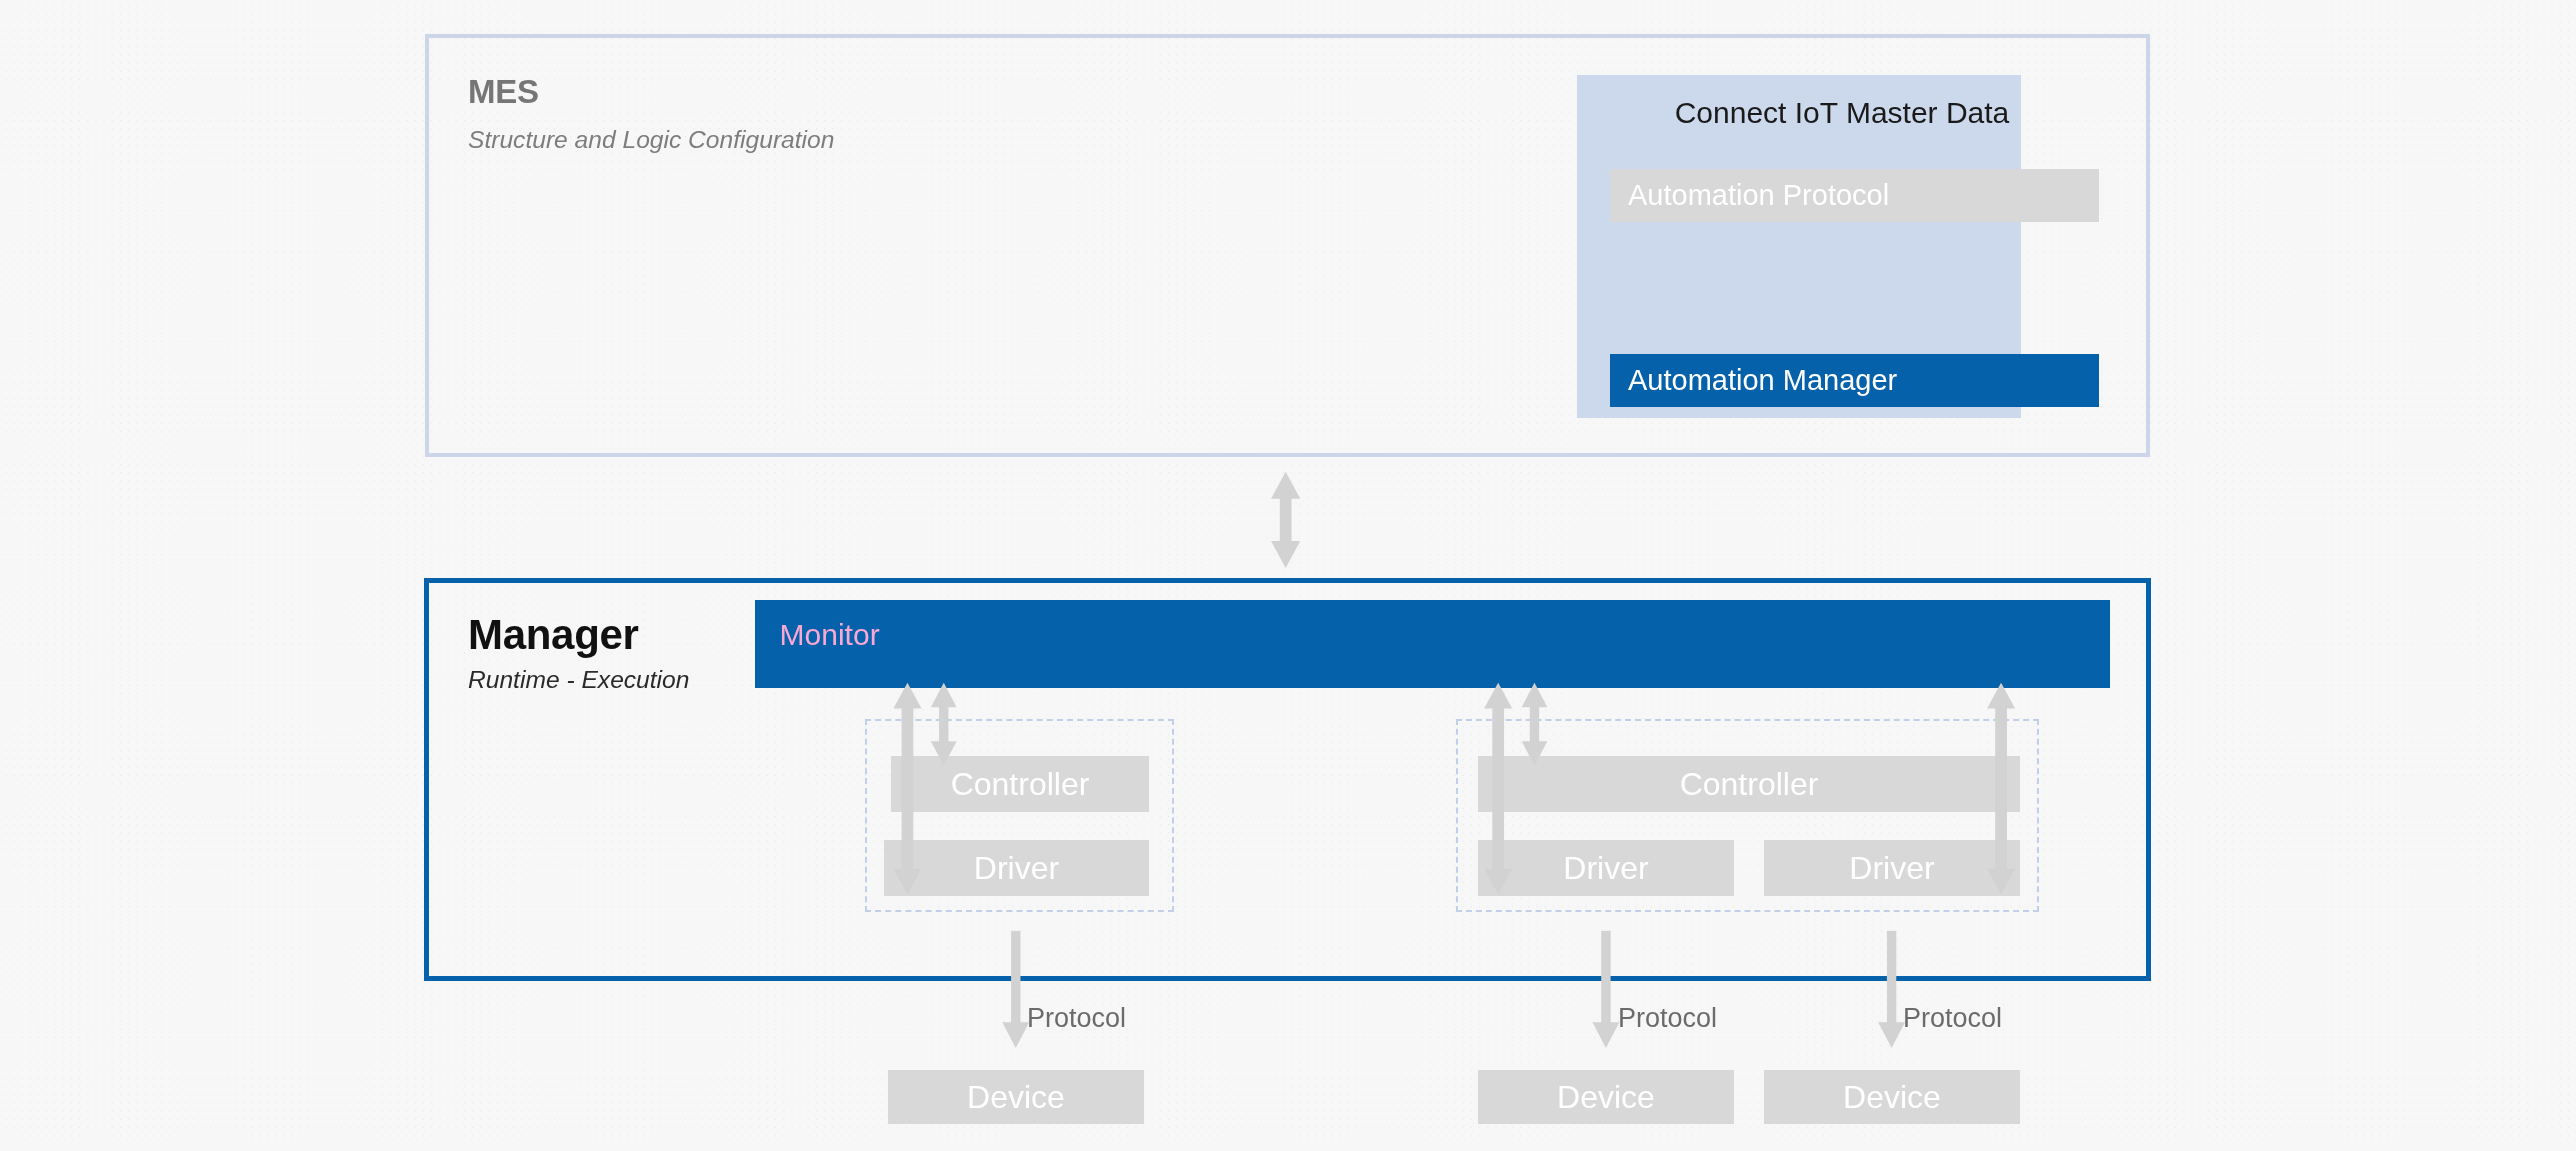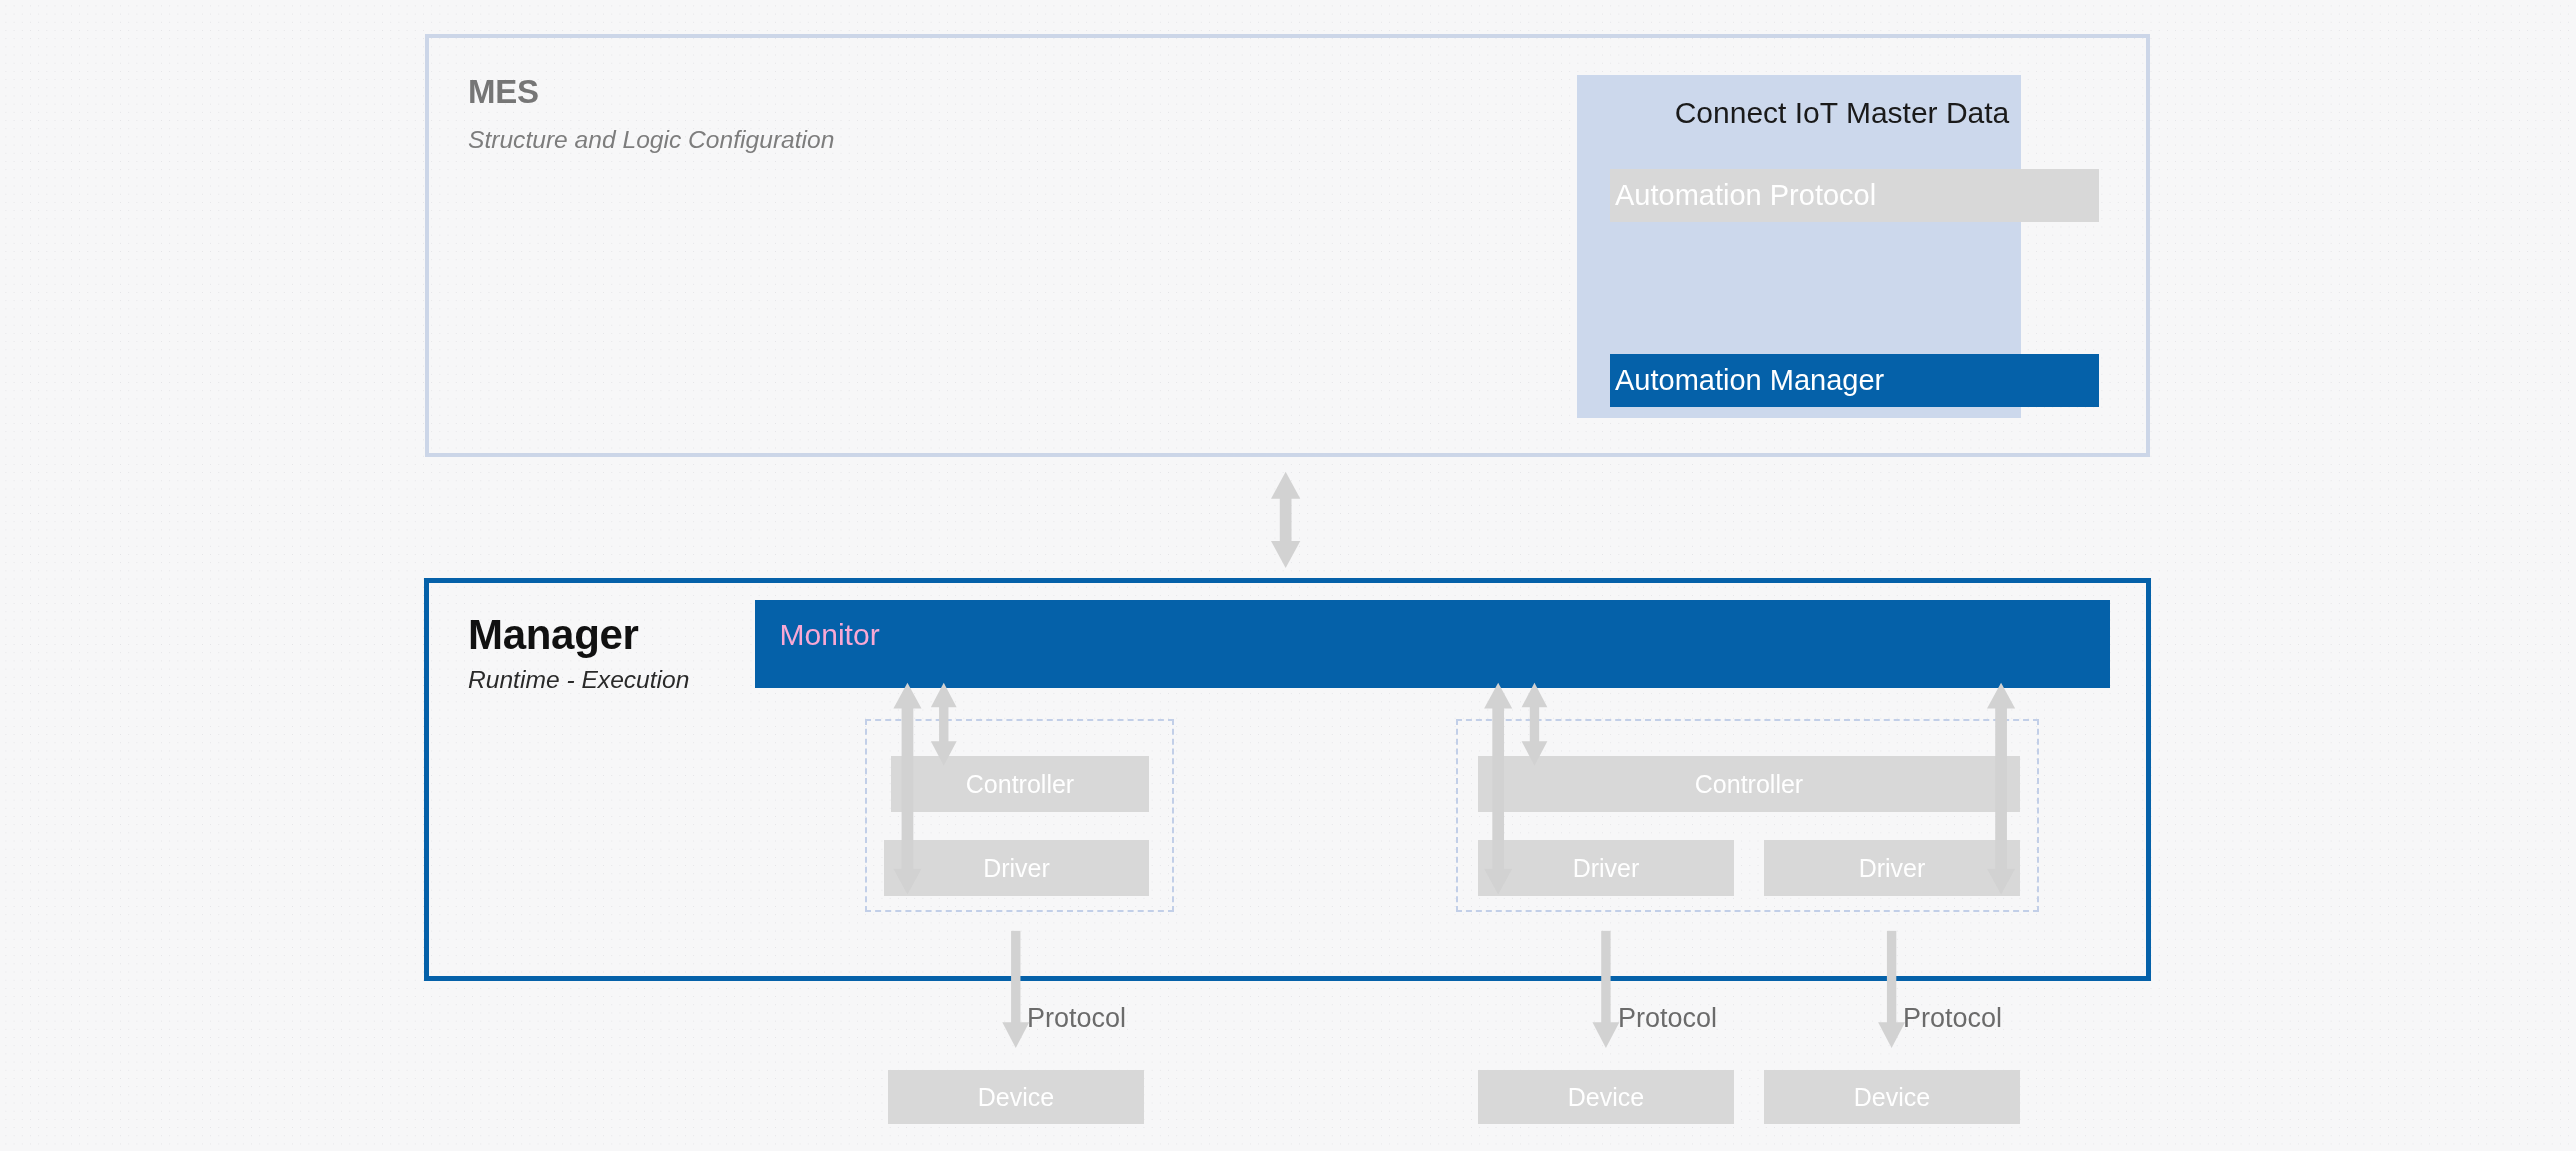--- a/index.html
+++ b/index.html
@@ -68,21 +68,21 @@
     font-size: 30px;
     color: #1a1a1a;
   }
   .md-item {
     position: absolute;
     left: 33px;
     width: 489px;
     height: 53px;
     line-height: 53px;
     font-size: 29px;
-    padding-left: 5px;
+    padding-left: 18px;
     box-sizing: border-box;
     color: #ffffff;
   }
   .md-item.gray  { background: #d8d8d8; }
   .md-item.blue  { background: #0561a9; }
   #md-item-0 { top: 94px; }
   #md-item-1 { top: 155px; }
   #md-item-2 { top: 217px; }
   #md-item-3 { top: 279px; }
 
@@ -143,21 +143,21 @@
   .gbox {
     position: absolute;
     background: #d8d8d8;
     color: #ffffff;
     text-align: center;
     box-sizing: border-box;
   }
   .gbox-label {
     display: block;
     width: 100%;
-    font-size: 25px;
+    font-size: 32px;
   }
 
   
   #ctrl-left   { left: 891px; top: 756px; width: 258px; height: 56px;  line-height: 56px; }
   #driver-left { left: 884px; top: 840px; width: 265px; height: 56px;  line-height: 56px; }
 
   
   #ctrl-right   { left: 1478px; top: 756px; width: 542px; height: 56px;  line-height: 56px; }
   #driver-r1    { left: 1478px; top: 840px; width: 256px; height: 56px;  line-height: 56px; }
   #driver-r2    { left: 1764px; top: 840px; width: 256px; height: 56px;  line-height: 56px; }

